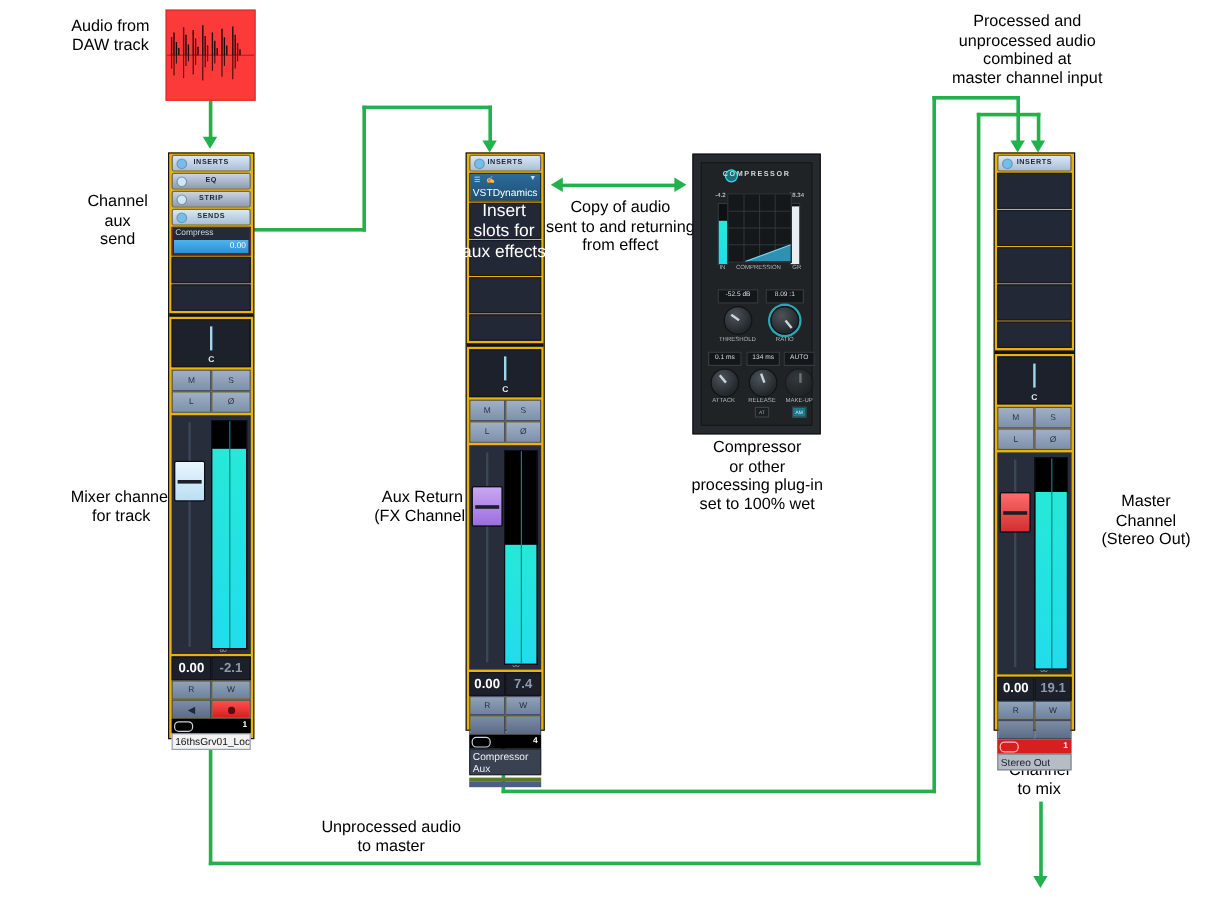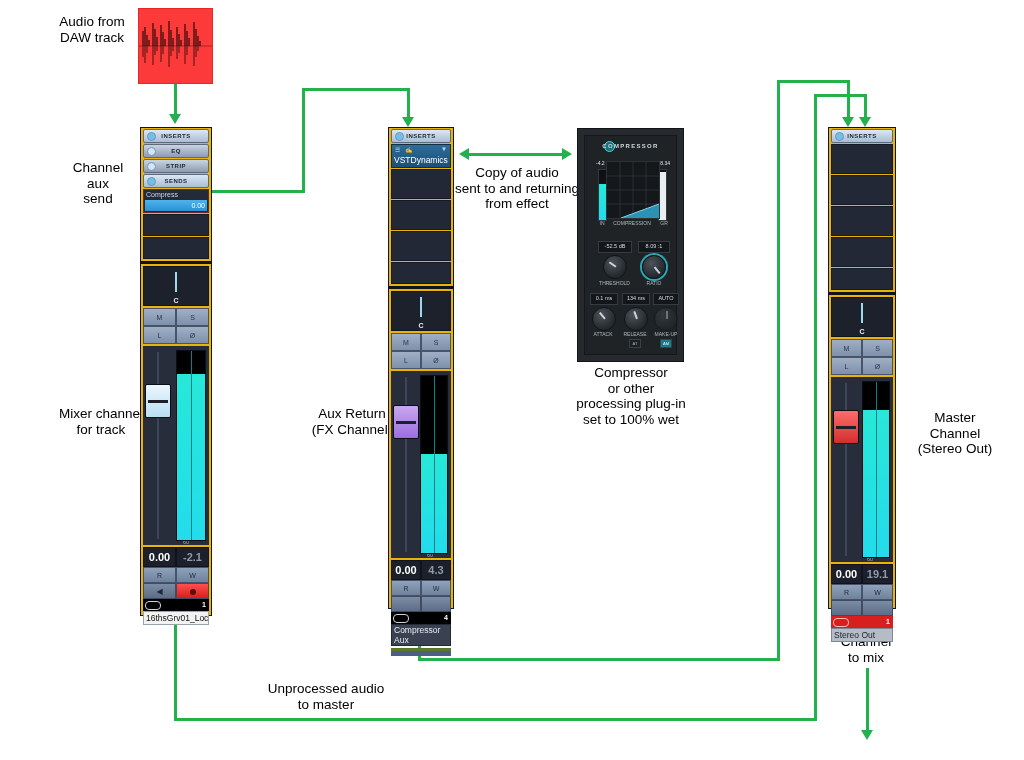--- a/index.html
+++ b/index.html
@@ -325,28 +325,35 @@
 for track</div>
   <div class="anno" style="left:455px; top:165px; width:124px;">Copy of audio
 sent to and returning
 from effect</div>
   <div class="anno" style="left:296px; top:406px; width:112px;">Aux Return
 (FX Channel)</div>
   <div class="anno" style="left:555px; top:365px; width:152px;">Compressor
 or other
 processing plug-in
 set to 100% wet</div>
+  <div class="anno" style="left:772px; top:10px; width:168px;">Processed and
+unprocessed audio
+combined at
+master channel input</div>
   <div class="anno" style="left:900px; top:410px; width:110px;">Master
 Channel
 (Stereo Out)</div>
   <div class="anno" style="left:258px; top:681px; width:136px;">Unprocessed audio
 to master</div>
   <div class="anno" style="left:818px; top:634px; width:96px;">Channel
 to mix</div>
 
+  <div class="overlay-label" style="top:168px; left:385px; width:70px; z-index:5;">Insert slots
+for aux
+effects</div>
 
   <div class="strip" style="left:140px; top:127px; width:72px; height:489px;">
     <div class="hdr-btn on"><span class="led"></span><span>INSERTS</span></div>
     <div class="hdr-btn"><span class="led"></span><span>EQ</span></div>
     <div class="hdr-btn"><span class="led"></span><span>STRIP</span></div>
     <div class="hdr-btn on"><span class="led"></span><span>SENDS</span></div>
 
     <div class="send-slot">
       <div class="send-name">Compress</div>
       <div class="send-bar">0.00</div>
@@ -460,21 +467,21 @@
           <span class="line"></span>
         </div>
       <div class="meter" style="width:28px;">
         <div class="meter-fill" style="height:56%;"></div>
         <div class="meter-split"></div>
       </div>
     </div>
 
     <div class="valrow">
       <div class="val lv">0.00</div>
-      <div class="val rv">4.3</div>
+      <div class="val rv">7.4</div>
     </div>
     <div class="rw">
       <div class="rwbtn">R</div>
       <div class="rwbtn">W</div>
     </div>
     <div class="mrow">
       <div class="mbtn"></div>
       <div class="mbtn"></div>
     </div>
     <div class="idbar">

